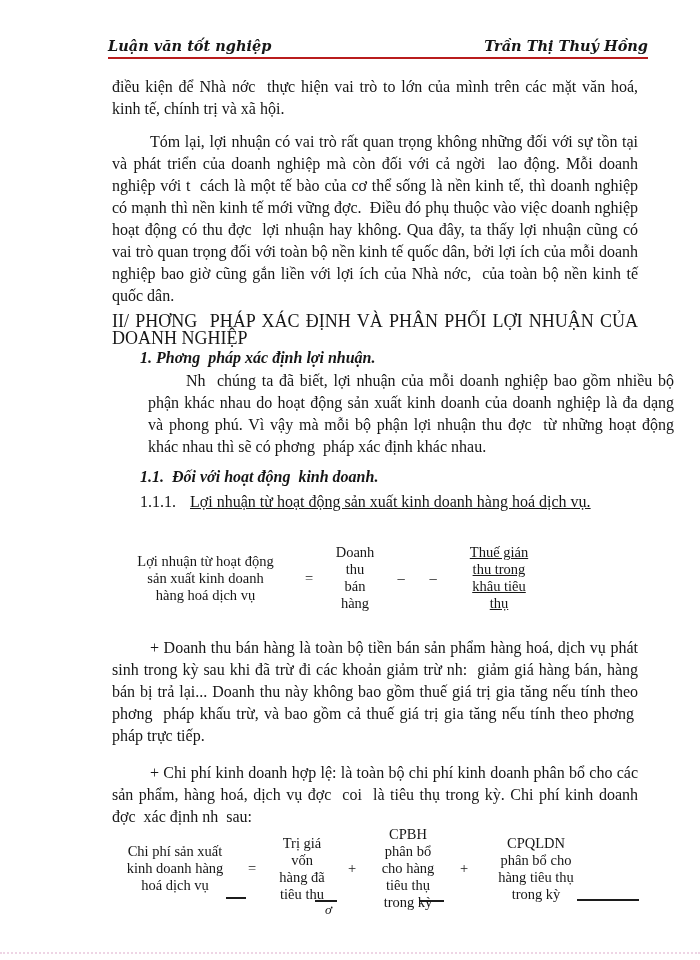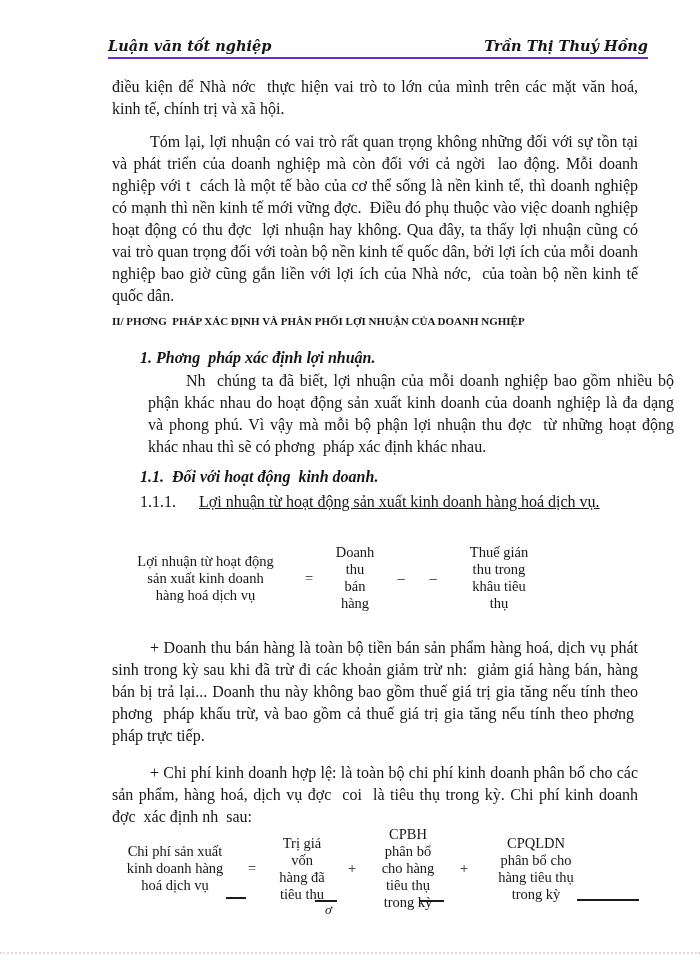--- a/index.html
+++ b/index.html
@@ -5,45 +5,45 @@
   html,body{margin:0;padding:0;background:#ffffff;}
   body{width:700px;height:960px;position:relative;overflow:hidden;
        font-family:"Liberation Serif","DejaVu Serif",serif;color:#161616;}
   .page{position:absolute;inset:0;}
 
   
   .running-header{position:absolute;top:37px;left:108px;width:540px;
     display:flex;justify-content:space-between;align-items:flex-end;
     font-family:"DejaVu Serif","Liberation Serif",serif;
     font-style:italic;font-weight:bold;font-size:14.5px;
-    border-bottom:2px solid #6d28d9;padding-bottom:3px;}
+    border-bottom:2px solid #b91c1c;padding-bottom:3px;}
 
   
   .blk{position:absolute;left:112px;width:526px;margin:0;
        font-size:16px;line-height:22px;text-align:justify;}
   .indent{text-indent:38px;}
-  .sec-head{font-weight:bold;font-size:11px;line-height:16.5px;text-align:justify;}
+  .sec-head{font-weight:normal;font-size:18px;line-height:16.5px;text-align:justify;}
   .sub-head{font-weight:bold;font-style:italic;font-size:16px;padding-left:28px;width:498px;text-align:left;}
   .it-head{font-style:italic;font-size:16px;padding-left:28px;width:498px;text-align:left;}
   .num-head{padding-left:28px;width:498px;text-align:left;}
   .u{text-decoration:underline;}
-  .hnum{margin-right:23px;}
+  .hnum{margin-right:14px;}
   .small-left{padding-left:10px;text-align:left;}
 
   
   .formula{position:absolute;left:112px;display:flex;align-items:center;
            font-size:14.5px;line-height:17px;text-align:center;}
   .term{white-space:pre-line;}
   .op{flex:none;}
   #formula1{top:544px;}
   #formula1 .lhs{width:175px;margin-left:6px;}
   #formula1 .op{width:32px;}
   #formula1 .t1{width:60px;}
   #formula1 .t2{width:76px;margin-left:4px;}
-  #formula1 .t3{width:92px;margin-left:4px;}
+  #formula1 .t3{width:92px;margin-left:4px;text-decoration:underline;}
   #formula2{top:826px;}
   #formula2 .lhs{width:126px;}
   #formula2 .op{width:28px;}
   #formula2 .t1{width:72px;}
   #formula2 .t2{width:84px;}
   #formula2 .t3{width:116px;}
 
   
   .seg{position:absolute;height:0;border-top:2px solid #1c1c1c;}
   #seg1{left:226px;top:897px;width:20px;}

